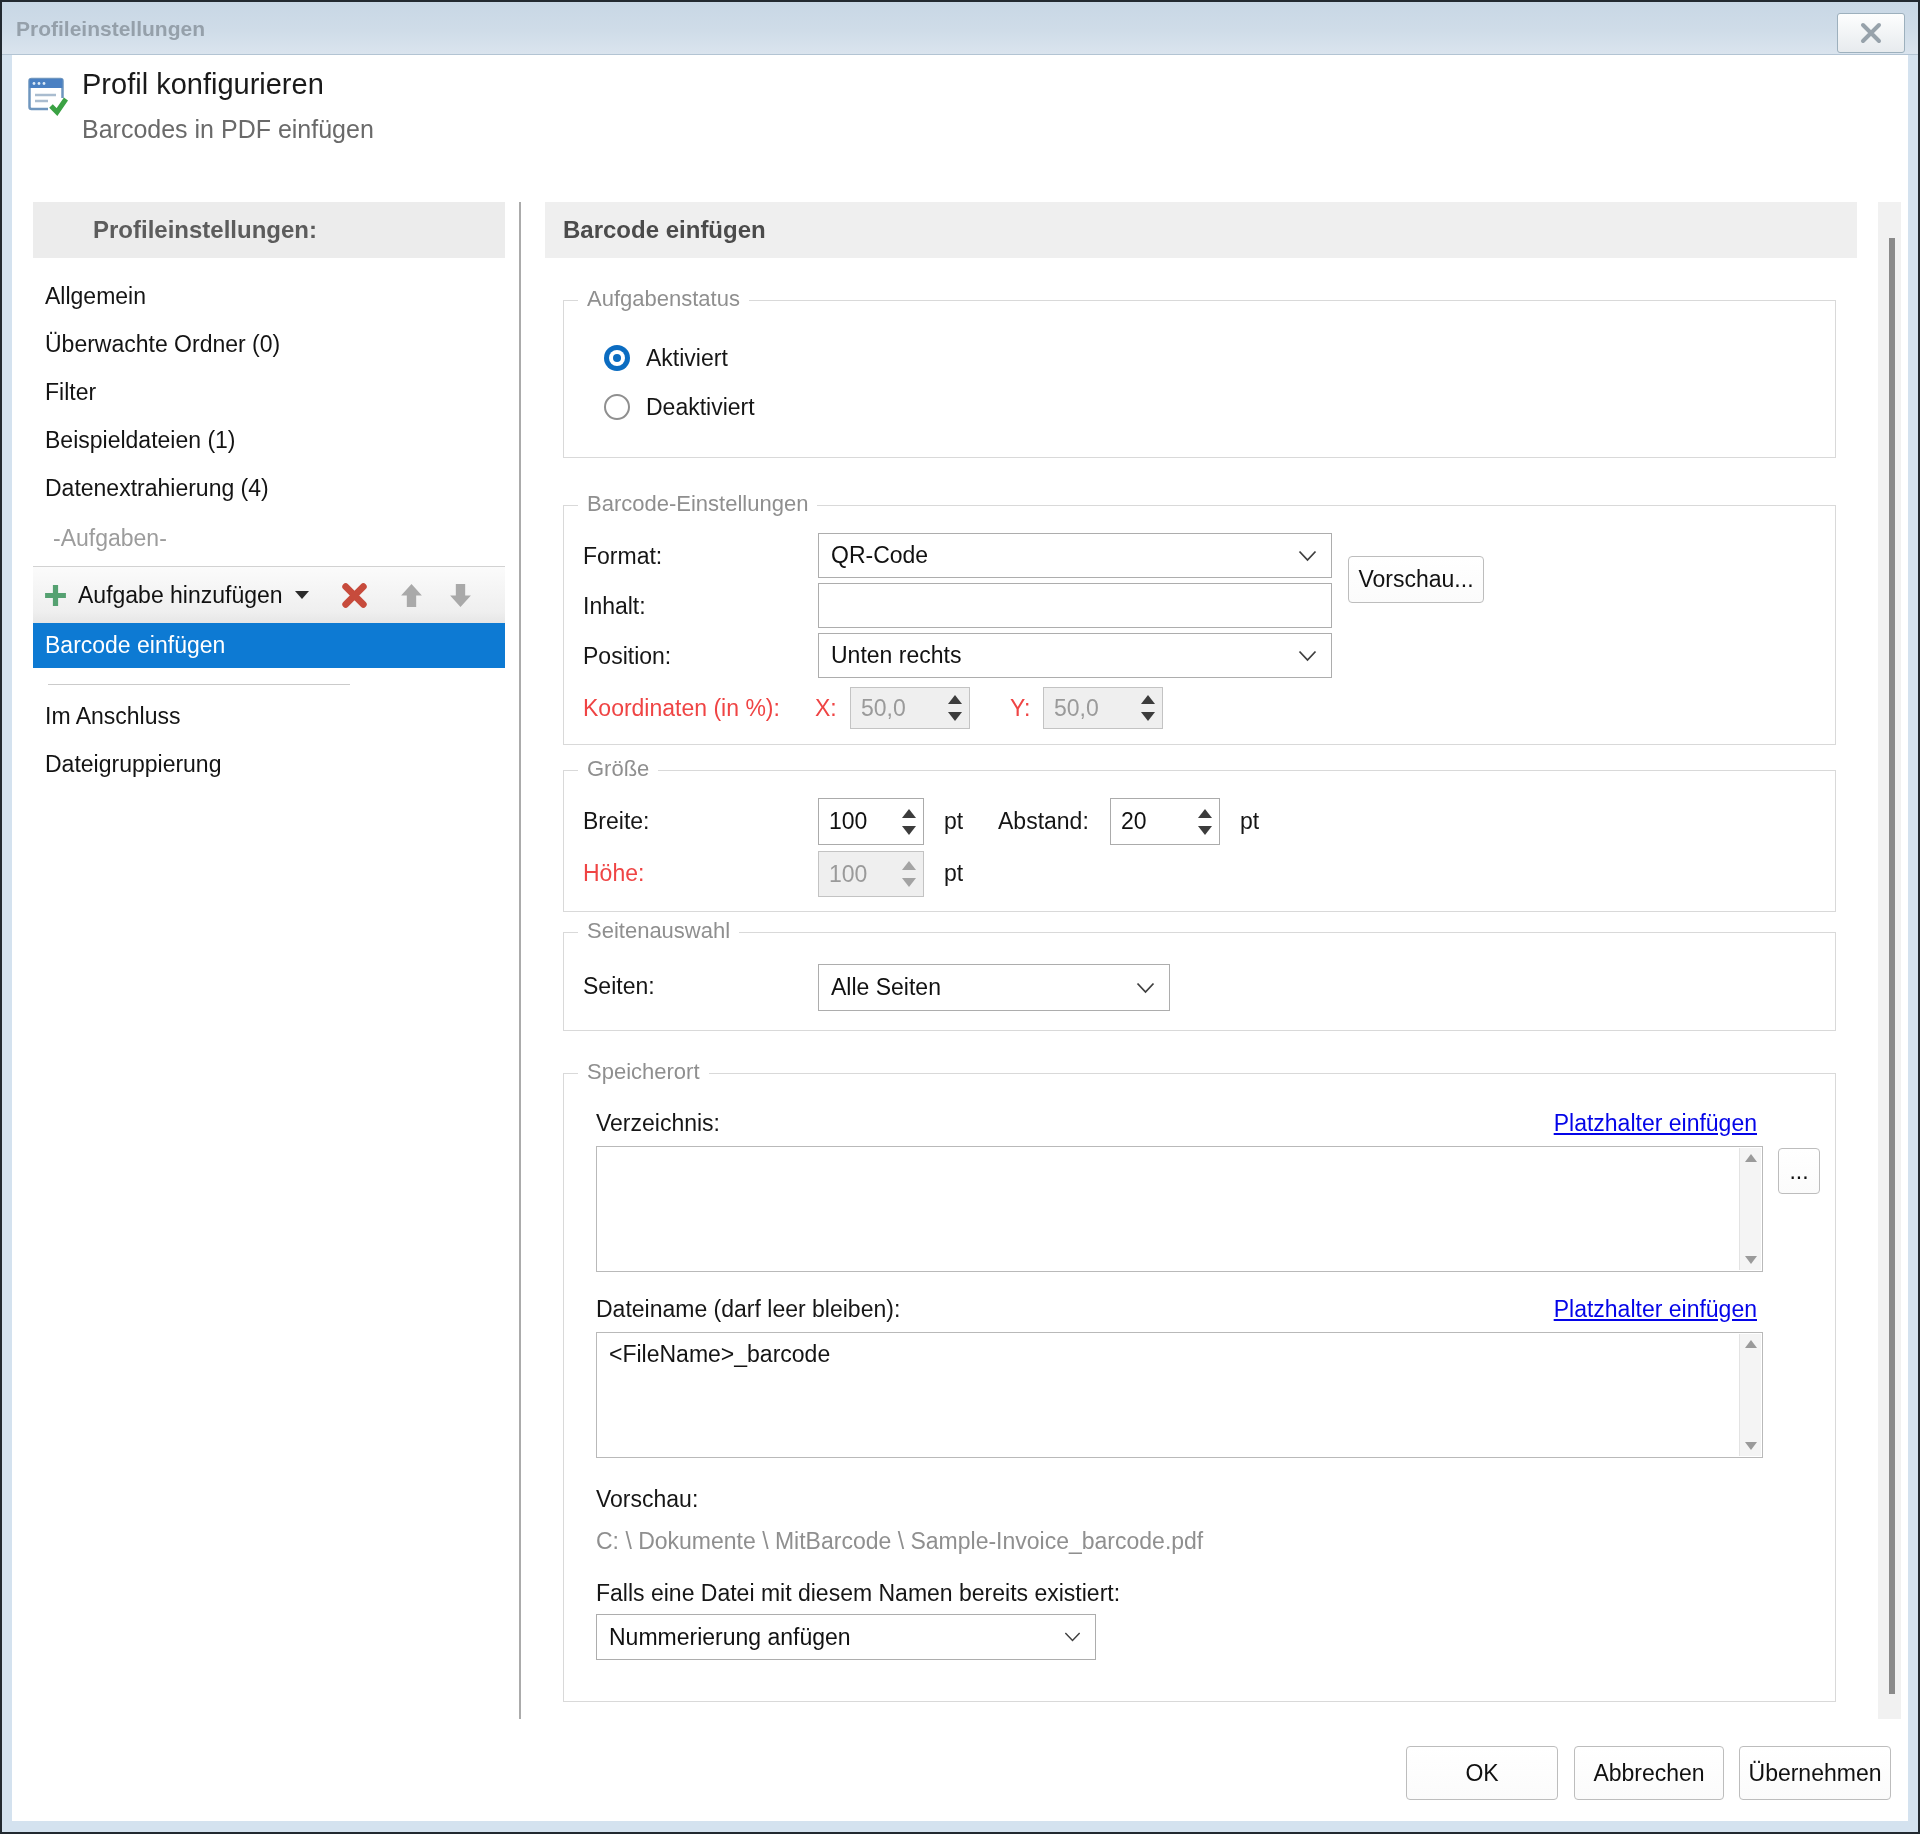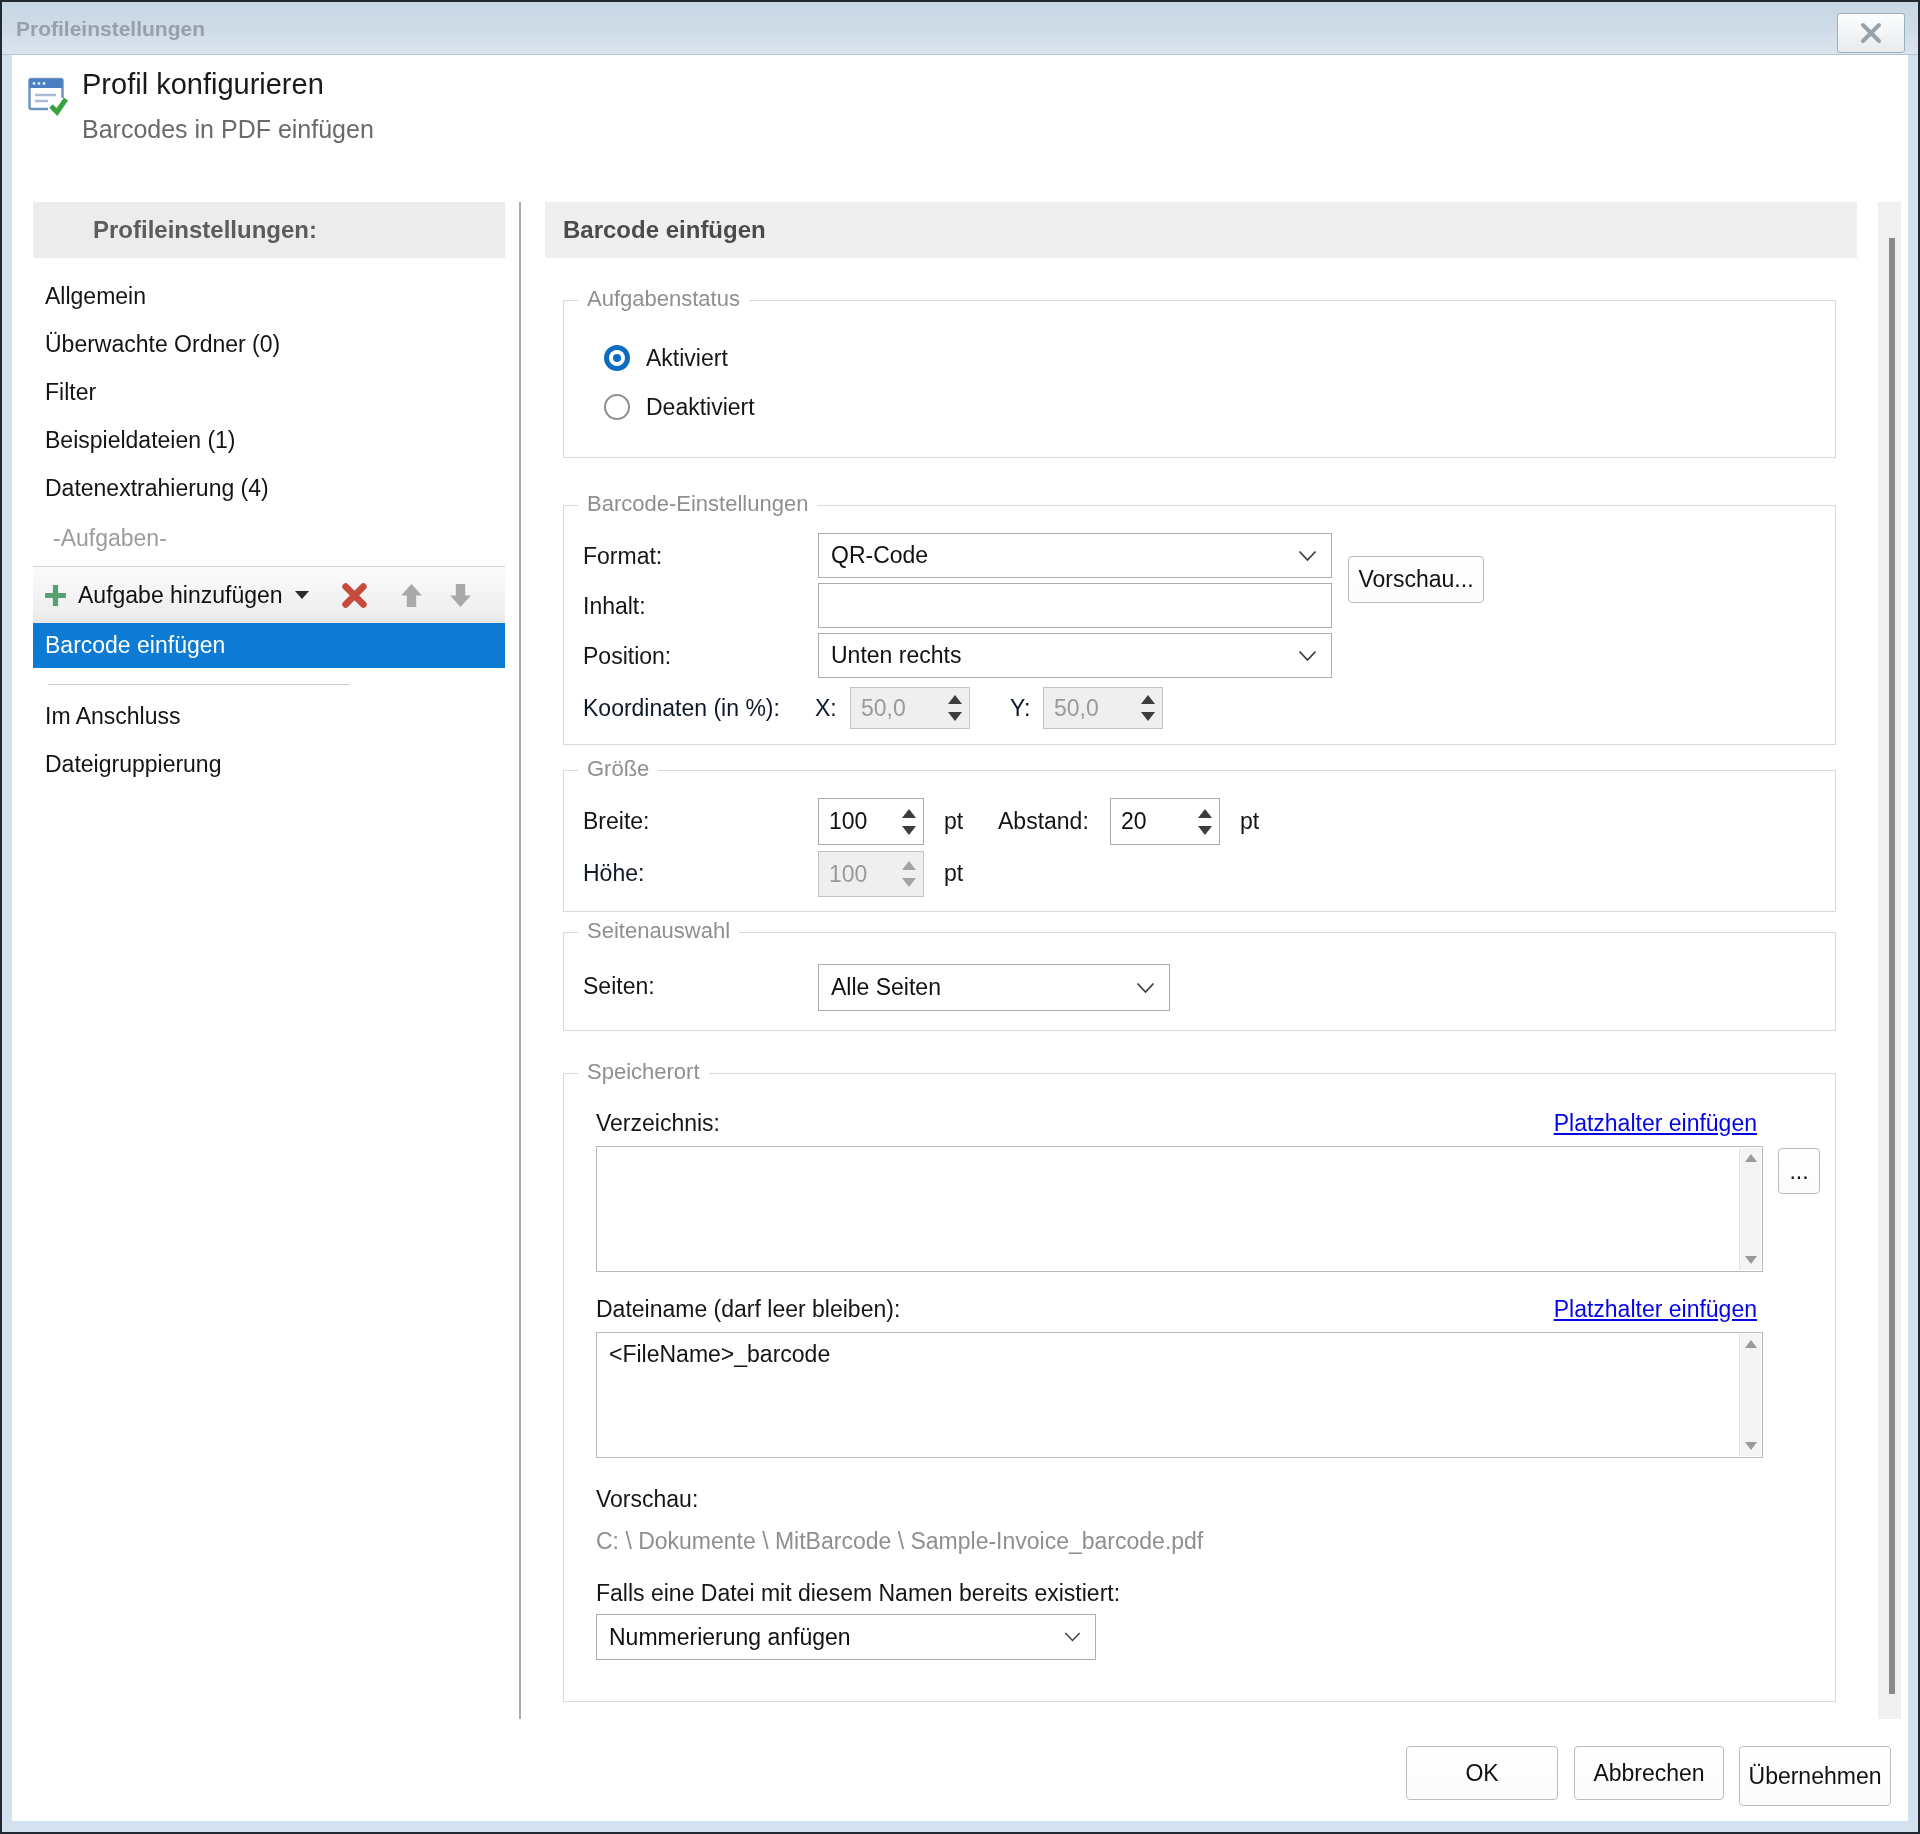--- a/index.html
+++ b/index.html
@@ -51,21 +51,21 @@
   .main-header { position:absolute; left:545px; top:202px; width:1312px; height:56px; background:#efefef; }
   .main-header span { display:block; margin-left:18px; line-height:56px; font-size:24px; font-weight:bold; color:#4b4b4b; }
 
   .scroll-track { position:absolute; left:1878px; top:202px; width:23px; height:1517px; background:#f1f1f1; }
   .scroll-thumb { position:absolute; left:11px; top:36px; width:6px; height:1456px; background:#8a8a8a; }
 
   .group { position:absolute; border:1px solid #d9d9d9; background:transparent; }
   .legend { position:absolute; top:-15px; left:14px; background:#ffffff; padding:0 9px; font-size:22px; color:#8f8f8f; }
 
   .lbl { position:absolute; font-size:23px; color:#161616; }
-  .lbl-gray { color:#0f172a; }
+  .lbl-gray { color:#ef4444; }
 
   .field { position:absolute; border:1px solid #adadad; background:#fff; font-size:23px; color:#111;
     display:flex; align-items:center; padding-left:12px; }
   .dropdown { padding-right:44px; }
   .dd-chevron { position:absolute; right:14px; top:50%; transform:translateY(-50%); }
 
   .btn { position:absolute; background:linear-gradient(180deg,#ffffff,#fbfbfb); border:1px solid #bdbdbd;
     border-radius:4px; font-size:23px; color:#111; display:flex; align-items:center; justify-content:center; cursor:default; }
 
   
@@ -308,13 +308,13 @@
 <div class="lbl" style="left:596px; top:1580px;">Falls eine Datei mit diesem Namen bereits existiert:</div>
 <div class="field dropdown" style="left:596px; top:1614px; width:500px; height:46px;">
   <span>Nummerierung anfügen</span>
   <svg class="dd-chevron" width="17" height="11" viewBox="0 0 19 12">
     <polyline points="1.5,1.5 9.5,10 17.5,1.5" stroke="#3f3f3f" stroke-width="1.6" fill="none"></polyline>
   </svg>
 </div>
 
 <div class="btn" style="left:1406px; top:1746px; width:152px; height:54px;">OK</div>
 <div class="btn" style="left:1574px; top:1746px; width:150px; height:54px;">Abbrechen</div>
-<div class="btn" style="left:1739px; top:1746px; width:152px; height:60px;">Übernehmen</div>
+<div class="btn" style="left:1739px; top:1746px; width:152px; height:54px;">Übernehmen</div>
 
 </body></html>

